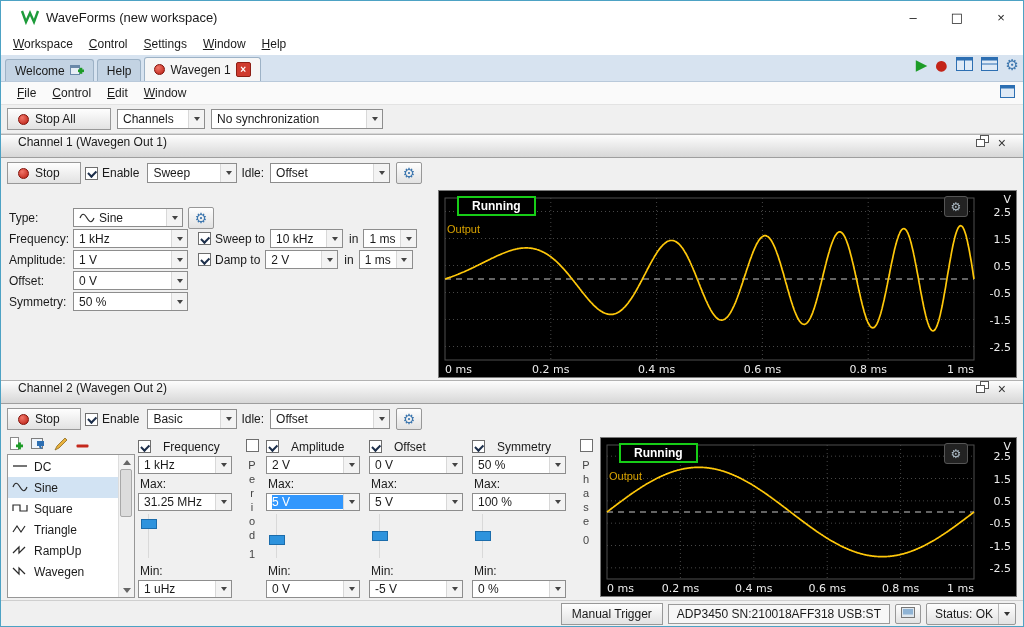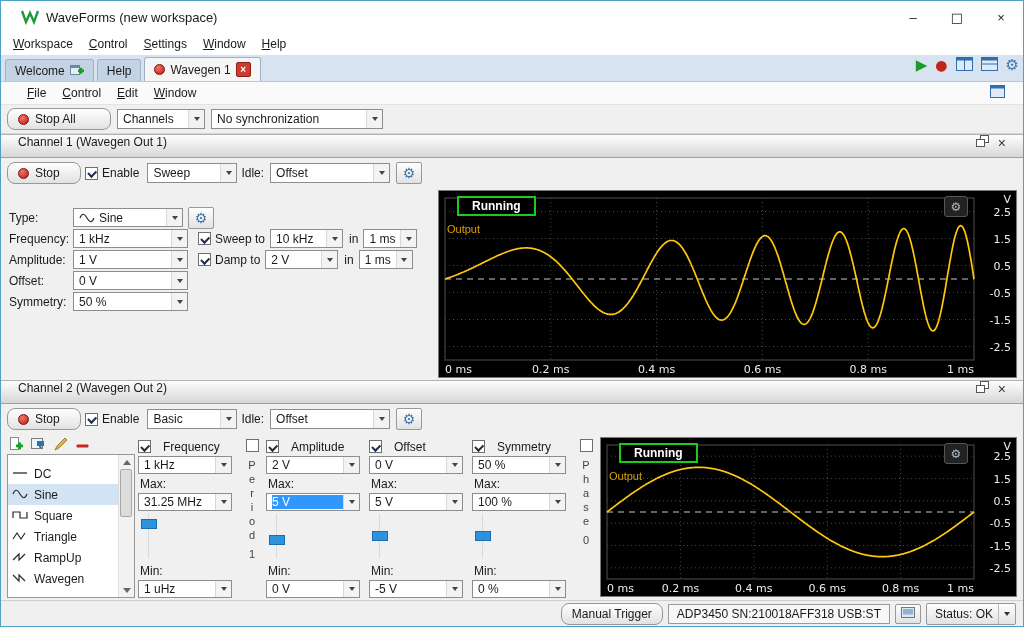--- a/index.html
+++ b/index.html
@@ -10,37 +10,37 @@
   
   .titlebar{height:32px;background:#fff;display:flex;align-items:center;padding-left:19px;flex:none}
   .logo{width:20px;height:16px;margin-right:6px;display:flex;align-items:center}
   .wtitle{font-size:13px}
   .wctrls{margin-left:auto;display:flex;height:100%}
   .wbtn{width:44px;display:flex;align-items:center;justify-content:center;font-size:13px;color:#222;cursor:default}
   
   .menubar{height:22px;background:#fff;display:flex;align-items:center;padding-left:4px;flex:none}
   .menu-item{padding:2px 8px}
   .menu-item::first-letter{text-decoration:underline}
-  .submenu{height:22px;background:#fafafa;border-bottom:1px solid #e3e3e3;display:flex;align-items:center;padding:0 18px;flex:none}
+  .submenu{height:22px;background:#fafafa;border-bottom:1px solid #e3e3e3;display:flex;align-items:center;padding:0 8px;flex:none}
   .submenu .spacer,.tabbar .spacer{flex:1}
   
   .tabbar{height:26px;background:#d7e3f0;border-bottom:1px solid #b9c9da;display:flex;align-items:flex-end;padding:0 4px;flex:none}
   .tab{height:21px;display:flex;align-items:center;gap:5px;padding:0 9px;background:#c3d3e3;border:1px solid #9db2c6;
     border-bottom:none;border-radius:3px 3px 0 0;margin-right:3px}
   .tab.active{background:#f6f6f6;height:23px}
   .tabclose{width:13px;height:13px;background:#cf3b2f;border:1px solid #8e1f16;border-radius:2px;color:#fff;font-size:10px;
     font-weight:bold;display:flex;align-items:center;justify-content:center;line-height:1}
   .tb-icons{display:flex;align-items:center;gap:8px;height:100%;padding-bottom:3px}
   .play-icon{color:#1c9c27;font-size:15px;line-height:1}
   .record-icon{color:#c32418;font-size:14px;line-height:1}
   .tb-gear{color:#3c76ae;font-size:15px;line-height:1}
   
   .toolbar{height:28px;background:#f0f0f0;border-bottom:1px solid #d6d6d6;display:flex;align-items:center;gap:6px;padding:0 6px;flex:none}
   .btn{display:inline-flex;align-items:center;justify-content:center;gap:6px;height:22px;padding:0 10px;
-    background:linear-gradient(#fefefe,#e2e2e2);border:1px solid #989898;border-radius:8px;box-sizing:border-box;white-space:nowrap}
+    background:linear-gradient(#fefefe,#e2e2e2);border:1px solid #989898;border-radius:0;box-sizing:border-box;white-space:nowrap}
   .dot{width:11px;height:11px;border-radius:50%;background:radial-gradient(circle at 35% 30%,#f2766a,#b91d10);
     border:1px solid #801109;box-sizing:border-box;flex:none}
   .dd{display:inline-flex;align-items:center;height:20px;background:#fff;border:1px solid #8d8d8d;box-sizing:border-box;padding-left:5px}
   .dd .lbl{flex:1;white-space:nowrap;overflow:hidden}
   .dd .arr{width:15px;align-self:stretch;display:flex;align-items:center;justify-content:center;border-left:1px solid #d8d8d8;background:#f3f3f3;flex:none}
   .dd .arr::after{content:"";border-left:3.5px solid transparent;border-right:3.5px solid transparent;border-top:4px solid #444}
   .chk{width:13px;height:13px;background:#fff;border:1px solid #6e6e6e;box-sizing:border-box;position:relative;flex:none;display:inline-block}
   .chk.on::after{content:"";position:absolute;left:2px;top:2.5px;width:6px;height:3.5px;border-left:2px solid #1c2e4a;border-bottom:2px solid #1c2e4a;transform:rotate(-45deg)}
   .gearbtn{width:26px;height:22px;display:inline-flex;align-items:center;justify-content:center;background:linear-gradient(#fefefe,#e2e2e2);
     border:1px solid #989898;border-radius:2px;color:#3c76ae;font-size:14px;box-sizing:border-box}
@@ -66,21 +66,21 @@
   .scope-svg text{font-family:"DejaVu Sans",sans-serif}
   .running{position:absolute;left:18px;top:5px;border:2px solid #17cd17;color:#fff;font-weight:bold;font-size:12px;padding:1px 13px;background:#000}
   .outlabel{position:absolute;left:8px;top:32px;color:#d8a200;font-size:11px}
   .scope-gear{position:absolute;top:5px;right:48px;width:22px;height:19px;background:#222;border:1px solid #555;border-radius:3px;
     color:#aebdc8;font-size:12px;display:flex;align-items:center;justify-content:center}
   
   .ch2-body{height:166px;flex:none;display:flex;background:#f0f0f0;padding:2px 6px;box-sizing:border-box;gap:3px}
   .wl-zone{width:128px;flex:none;display:flex;flex-direction:column}
   .wl-tools{height:18px;display:flex;align-items:center;gap:8px;padding:0 2px;flex:none}
   .wavelist{flex:1;background:#fff;border:1px solid #979797;display:flex;min-height:0}
-  .wl-items{flex:1;overflow:hidden;padding-top:8px}
+  .wl-items{flex:1;overflow:hidden;padding-top:1px}
   .wl-item{height:21px;display:flex;align-items:center;gap:6px;padding:0 4px}
   .wl-item.sel{background:#d2e3f3}
   .wl-scroll{width:15px;flex:none;background:#f2f2f2;border-left:1px solid #ddd;display:flex;flex-direction:column;align-items:center}
   .sb-btn{width:15px;height:14px;display:flex;align-items:center;justify-content:center;flex:none}
   .sb-up::after{content:"";border-left:4px solid transparent;border-right:4px solid transparent;border-bottom:5px solid #666}
   .sb-dn::after{content:"";border-left:4px solid transparent;border-right:4px solid transparent;border-top:5px solid #666}
   .sb-track{flex:1;width:100%;position:relative}
   .sb-thumb{position:absolute;top:0;left:1px;width:12px;height:48px;background:#dcdcdc;border:1px solid #a8a8a8;border-radius:2px;box-sizing:border-box}
   .pcol{width:100px;flex:none;display:flex;flex-direction:column;padding-top:2px;box-sizing:border-box}
   .pcol-head{display:flex;align-items:center;gap:12px;height:17px;flex:none}

